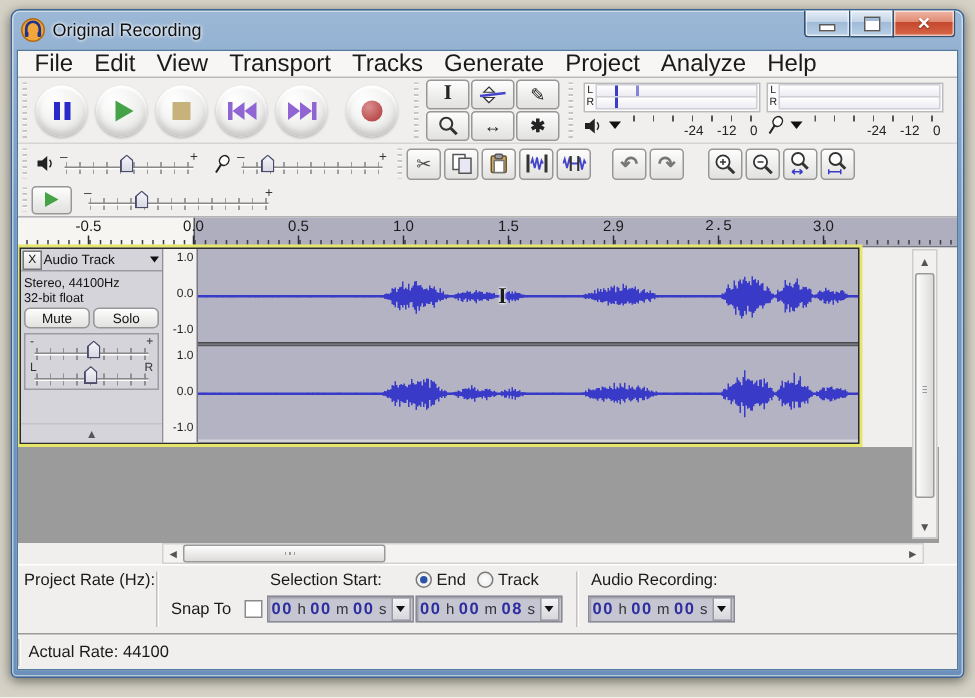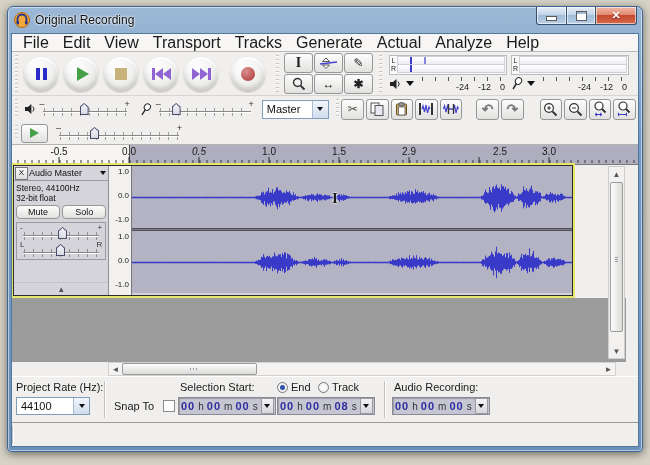--- a/index.html
+++ b/index.html
@@ -161,21 +161,21 @@
 
     <div class="client">
 
       <div class="menubar">
         <span class="menu-item">File</span>
         <span class="menu-item">Edit</span>
         <span class="menu-item">View</span>
         <span class="menu-item">Transport</span>
         <span class="menu-item">Tracks</span>
         <span class="menu-item">Generate</span>
-        <span class="menu-item">Actual</span>
+        <span class="menu-item">Project</span>
         <span class="menu-item">Analyze</span>
         <span class="menu-item">Help</span>
       </div>
 
       <div class="tbrow tb1">
         <div class="grip"></div>
         <div class="tbtn">
             <div class="i-pause">
               <i></i>
               <i></i>
@@ -323,26 +323,20 @@
           <line x1="5.5" y1="6.5" x2="2" y2="12" stroke="#222" stroke-width="1.4"></line>
         </svg>
         <div class="slider" style="width:100px">
           <span class="pm minus">–</span>
             <span class="pm plus">+</span>
           <div class="sticks"></div>
             <div class="groove"></div>
           <div class="thumb" style="left:16px">
               <div class="p1"></div>
               <div class="p2"></div>
-            </div>
-        </div>
-        <div class="combo" style="width:68px;margin-left:8px">
-          <span>Master</span>
-          <div class="cbtn">
-              <div class="ddarrow"></div>
             </div>
         </div>
 
         <div class="grip" style="margin-left:5px"></div>
         <div class="btn3d ebtn">
             <span class="eicon">✂</span>
           </div>
         <div class="btn3d ebtn">
           <svg width="14" height="14" viewBox="0 0 14 14">
             <rect x="1" y="1" width="8" height="10" fill="#fff" stroke="#555"></rect>
@@ -522,38 +516,38 @@
             <line x1="117" y1="12" x2="117" y2="18" stroke="#2c2c34" stroke-width="1"></line>
             <line x1="187" y1="12" x2="187" y2="18" stroke="#2c2c34" stroke-width="1"></line>
             <line x1="257" y1="12" x2="257" y2="18" stroke="#2c2c34" stroke-width="1"></line>
             <line x1="327" y1="12" x2="327" y2="18" stroke="#2c2c34" stroke-width="1"></line>
             <line x1="397" y1="12" x2="397" y2="18" stroke="#2c2c34" stroke-width="1"></line>
             <line x1="467" y1="12" x2="467" y2="18" stroke="#2c2c34" stroke-width="1"></line>
             <line x1="537" y1="12" x2="537" y2="18" stroke="#2c2c34" stroke-width="1"></line>
           </svg>
       <span class="rlabel" style="left: 47px;">-0.5</span>
           <span class="rlabel" style="left: 117px;">0.0</span>
-          <span class="rlabel" style="left: 187px; font-style: italic;">0.5</span>
+          <span class="rlabel" style="left: 187px;">0.5</span>
           <span class="rlabel" style="left: 257px;">1.0</span>
           <span class="rlabel" style="left: 327px;">1.5</span>
           <span class="rlabel" style="left: 397px;">2.9</span>
-          <span class="rlabel" style="left: 488px;">2.5</span>
+          <span class="rlabel" style="left: 467px; font-family: Liberation Mono, monospace;">2.5</span>
           <span class="rlabel" style="left: 537px;">3.0</span>
         </div>
 
       <div class="tracks">
         <div class="graybelow"></div>
 
         <div class="track">
 
           <div class="tcp">
             <div class="tcp-head">
               <div class="tcp-x">X</div>
               <div class="tcp-title">
-                <span>Audio Master</span>
+                <span>Audio Track</span>
                 <div class="ddarrow"></div>
               </div>
             </div>
             <div class="tcp-info">
               <div>Stereo, 44100Hz</div>
               <div>32-bit float</div>
             </div>
             <div class="msrow">
               <div class="btn3d msbtn">Mute</div>
               <div class="btn3d msbtn">Solo</div>
@@ -621,26 +615,20 @@
           <div class="harrow left">◄</div>
           <div class="hthumb">
               <div class="grip3"></div>
             </div>
           <div class="harrow right">►</div>
         </div>
       </div>
 
       <div class="selbar">
         <span class="slabel" style="left:4px">Project Rate (Hz):</span>
-        <div class="combo" style="position:absolute;left:4px;top:20px;width:74px;height:18px">
-          <span>44100</span>
-          <div class="cbtn">
-              <div class="ddarrow"></div>
-            </div>
-        </div>
         <div class="sep-v" style="left:92px"></div>
         <span class="slabel" style="left:102px;top:23px">Snap To</span>
         <span class="checkbox" style="position:absolute;left:146px;top:23px"></span>
 
         <span class="slabel" style="left:168px">Selection Start:</span>
         <div class="timefield" style="left:166px">
           <span class="d">00</span>
             <span class="u">h</span>
           <span class="d">00</span>
             <span class="u">m</span>
@@ -675,17 +663,18 @@
           <span class="d">00</span>
             <span class="u">s</span>
           <div class="fdd">
               <div class="ddarrow"></div>
             </div>
         </div>
       </div>
 
       <div class="statusbar">
         <div class="status-div"></div>
+        <span class="status-right">Actual Rate: 44100</span>
       </div>
 
     </div>
   </div>
 </div>
 
 </body></html>

